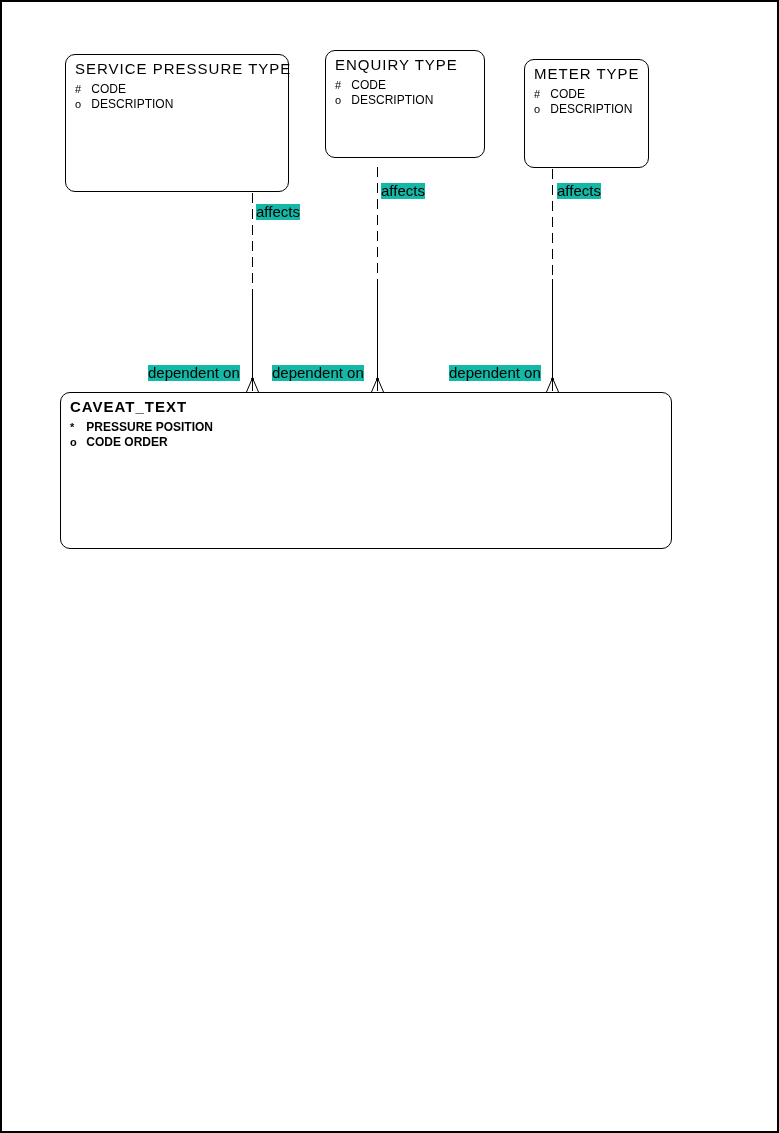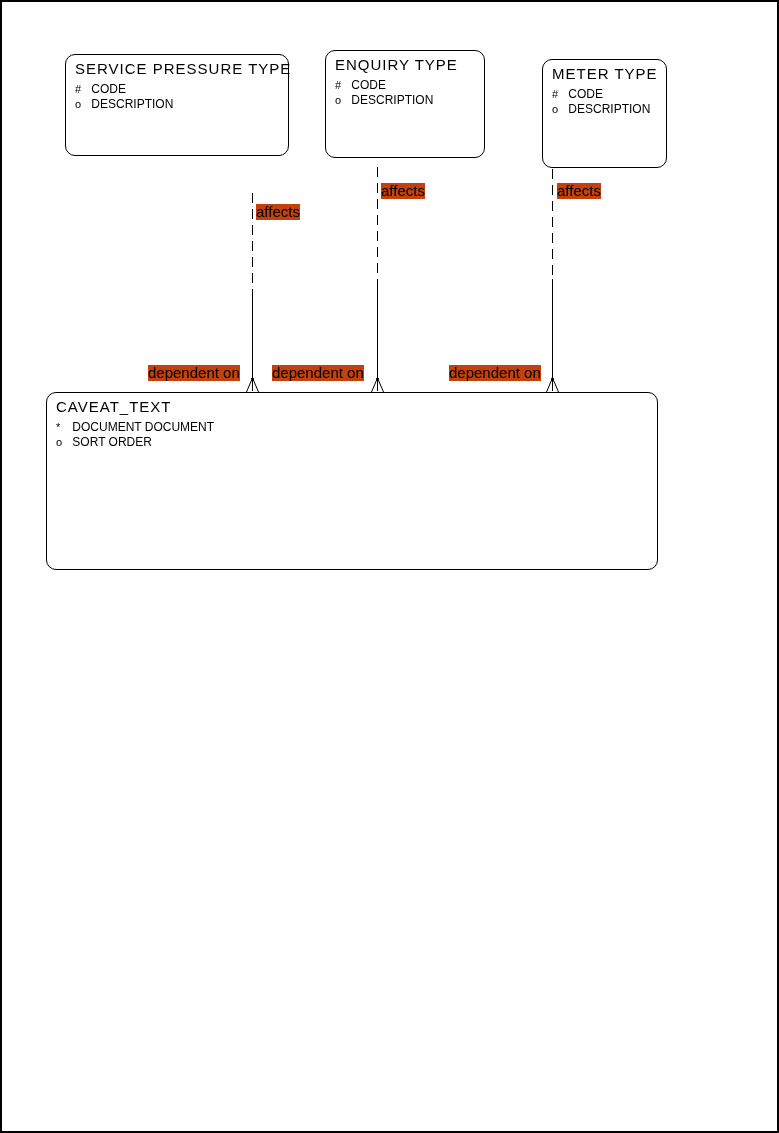--- a/index.html
+++ b/index.html
@@ -43,26 +43,26 @@
   .attr .mk {
     display: inline-block;
     width: 13px;
     font-size: 11px;
   }
   .rel-label {
     position: absolute;
     font-size: 15px;
     line-height: 16px;
     white-space: nowrap;
-    background: #c2410c;
+    background: #14b8a6;
   }
-  #entity-0 { left: 63px;  top: 52px;  width: 224px; height: 102px; }
+  #entity-0 { left: 63px;  top: 52px;  width: 224px; height: 138px; }
   #entity-1 { left: 323px; top: 48px;  width: 160px; height: 108px; }
-  #entity-2 { left: 540px; top: 57px;  width: 125px; height: 109px; }
-  #entity-3 { left: 44px;  top: 390px; width: 612px; height: 178px; }
+  #entity-2 { left: 522px; top: 57px;  width: 125px; height: 109px; }
+  #entity-3 { left: 58px;  top: 390px; width: 612px; height: 157px; font-weight: bold; }
   #affects-0 { left: 254px; top: 202px; }
   #affects-1 { left: 379px; top: 181px; }
   #affects-2 { left: 555px; top: 181px; }
   #dep-0 { left: 146px; top: 363px; }
   #dep-1 { left: 270px; top: 363px; }
   #dep-2 { left: 447px; top: 363px; }
 </style>
 </head>
 <body>
 
@@ -124,25 +124,25 @@
     <div class="attr">
       <span class="mk">o</span>
       <span class="an">DESCRIPTION</span>
     </div>
   </div>
 
   <div class="entity" id="entity-3">
     <div class="entity-title">CAVEAT_TEXT</div>
     <div class="attr">
       <span class="mk">*</span>
-      <span class="an">DOCUMENT DOCUMENT</span>
+      <span class="an">PRESSURE POSITION</span>
     </div>
     <div class="attr">
       <span class="mk">o</span>
-      <span class="an">SORT ORDER</span>
+      <span class="an">CODE ORDER</span>
     </div>
   </div>
 
   <div class="rel-label" id="affects-0">affects</div>
   <div class="rel-label" id="affects-1">affects</div>
   <div class="rel-label" id="affects-2">affects</div>
 
   <div class="rel-label" id="dep-0">dependent on</div>
   <div class="rel-label" id="dep-1">dependent on</div>
   <div class="rel-label" id="dep-2">dependent on</div>

